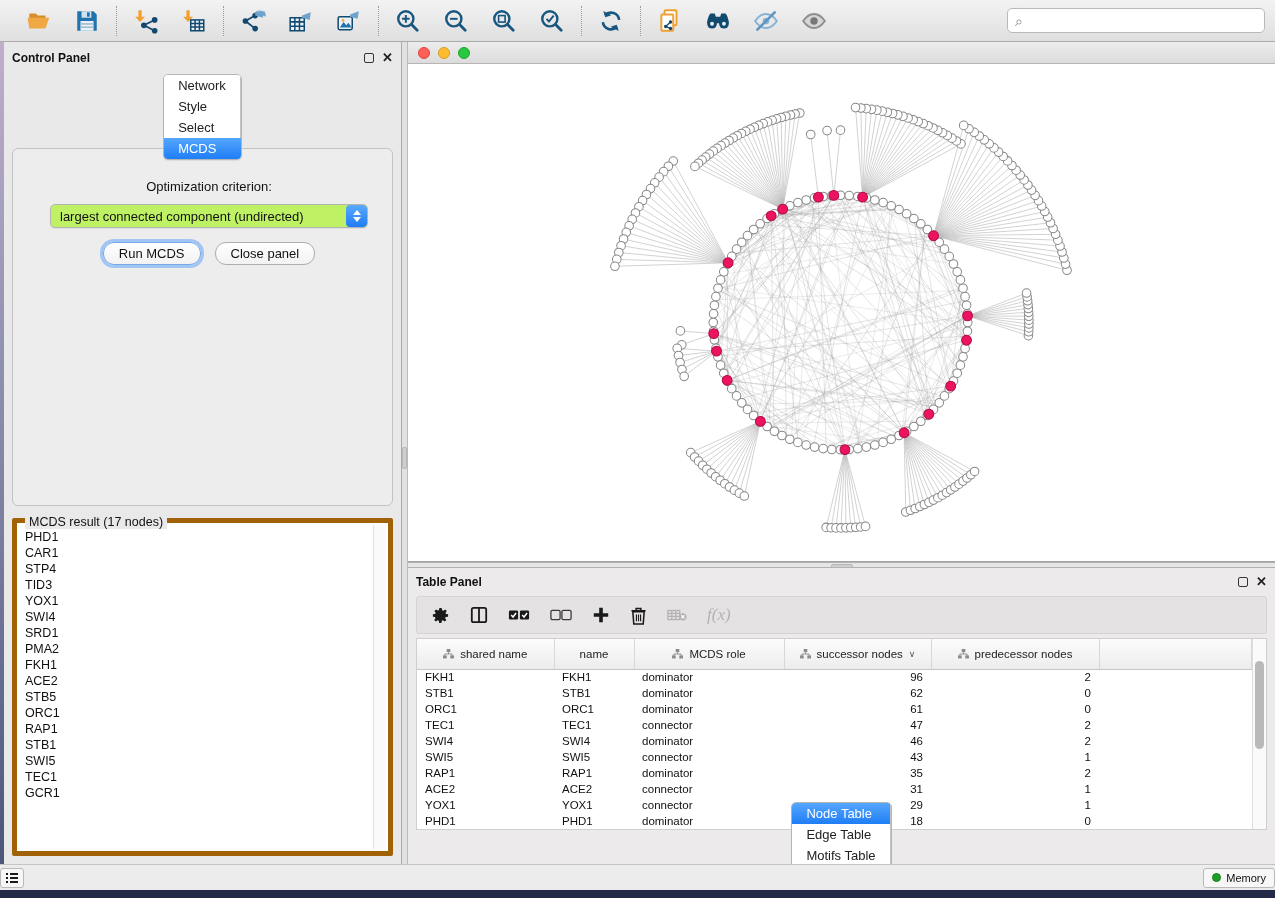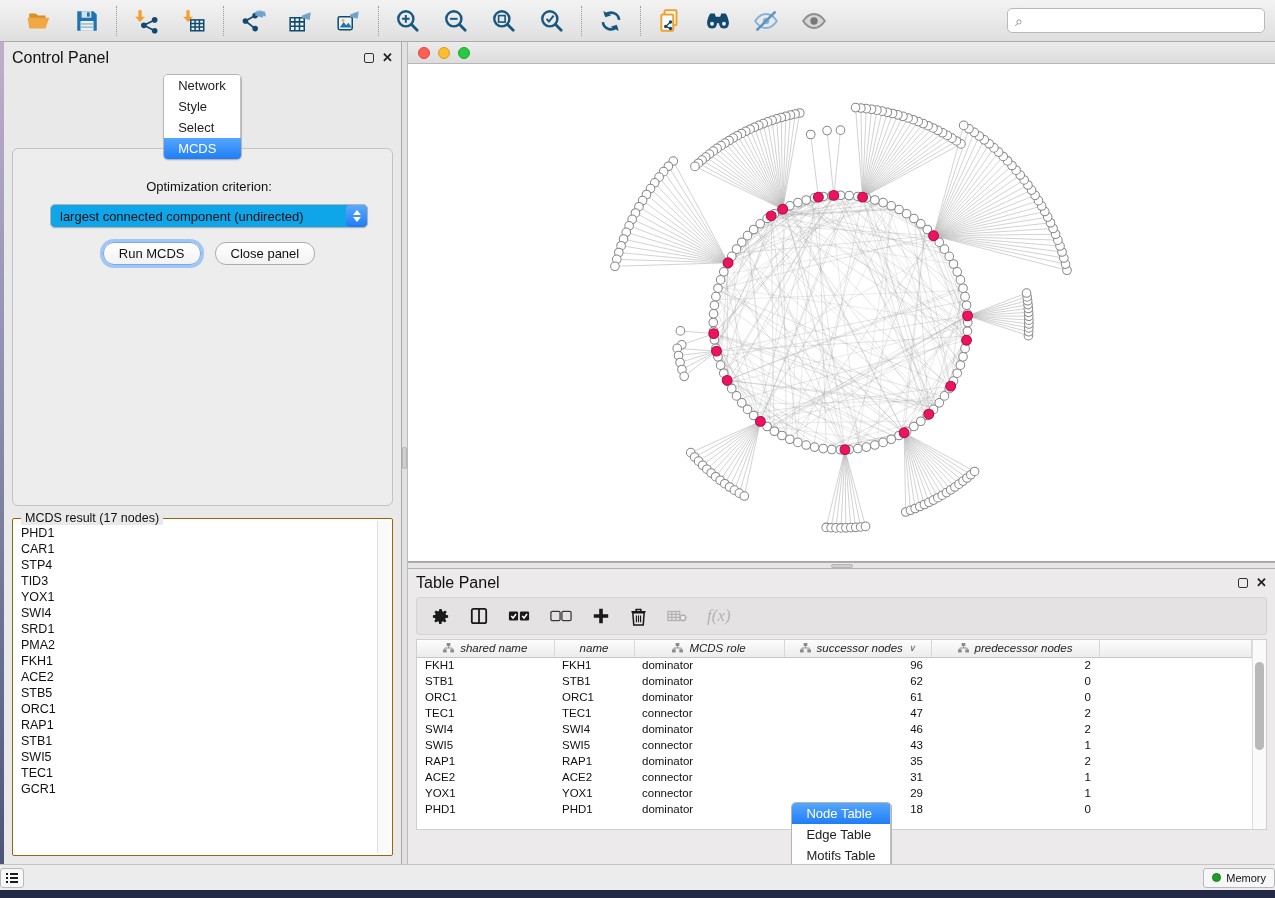--- a/index.html
+++ b/index.html
@@ -17,40 +17,40 @@
   .search-box { width:258px; height:25px; background:#fff; border:1px solid #b9b9b9; border-radius:5px; display:flex; align-items:center; padding:0 7px; }
   .search-box .mag { color:#8a8a8a; font-size:14px; line-height:1; }
   .search-box input { border:none; outline:none; flex:1; font-size:12px; margin-left:5px; background:transparent; }
 
   
   .main { position:absolute; top:42px; left:4px; right:0; bottom:34px; display:flex; z-index:1; }
 
   
   .control-panel { width:397px; background:#e9e9e9; display:flex; flex-direction:column; padding:6px 8px 8px 8px; }
   .panel-titlebar { display:flex; align-items:center; height:20px; }
-  .panel-title { font-size:16px; color:#111; }
+  .panel-title { font-size:12px; color:#111;font-weight:bold; }
   .panel-winbtns { margin-left:auto; display:flex; gap:8px; align-items:center; }
   .float-btn { width:10px; height:10px; border:1.5px solid #333; border-radius:2px; cursor:pointer; }
   .close-btn { font-size:13px; font-weight:bold; color:#222; cursor:pointer; line-height:10px; }
   .cp-tabs-row { display:flex; justify-content:center; margin-top:6px; position:relative; z-index:2; }
   .seg { display:flex; background:#fff; border:1px solid #b5b5b5; border-radius:5px; overflow:hidden; box-shadow:0 1px 1px rgba(0,0,0,.08);flex-direction:column; }
   .seg .seg-item { font-size:13px; padding:3px 14px; color:#222; border-right:1px solid #c3c3c3; cursor:pointer; background:#fff; white-space:nowrap; }
   .seg .seg-item:last-child { border-right:none; }
   .seg .seg-item.active { background:linear-gradient(180deg,#55a6fc,#1f7ef7); color:#fff; }
   .cp-body { border:1px solid #c3c3c3; border-radius:6px; background:#ededed; margin-top:-12px; padding:30px 1px 14px 14px; height:358px; display:flex; flex-direction:column; align-items:center; }
   .opt-label { font-size:13px; color:#111; margin-bottom:10px; }
-  .combo { display:flex; align-items:center; width:318px; height:24px; background:#0ea5e9; border:1px solid #b3b3b3; border-radius:5px; overflow:hidden; cursor:pointer; box-shadow:0 1px 1px rgba(0,0,0,.06); }
+  .combo { display:flex; align-items:center; width:318px; height:24px; background:#bef264; border:1px solid #b3b3b3; border-radius:5px; overflow:hidden; cursor:pointer; box-shadow:0 1px 1px rgba(0,0,0,.06); }
   .combo .combo-text { flex:1; font-size:13px; padding:0 9px; color:#111; white-space:nowrap; }
   .combo .stepper { width:21px; height:22px; margin:0; background:linear-gradient(180deg,#5ba9fd,#1f7cf6); border-radius:4px; display:flex; flex-direction:column; align-items:center; justify-content:center; gap:2px; }
   .stepper .tri-up { width:0; height:0; border-left:4px solid transparent; border-right:4px solid transparent; border-bottom:5px solid #fff; }
   .stepper .tri-dn { width:0; height:0; border-left:4px solid transparent; border-right:4px solid transparent; border-top:5px solid #fff; }
   .cp-buttons { display:flex; gap:14px; margin-top:14px; }
   .mac-btn { background:linear-gradient(180deg,#ffffff,#f2f2f2); border:1px solid #adadad; border-radius:11px; font-size:13px; padding:3px 15px; color:#111; cursor:pointer; font-family:"Liberation Sans",sans-serif; }
   .mac-btn.focused { box-shadow:0 0 0 3px rgba(110,170,250,.6); border-color:#77a9e8; }
-  .result-group { margin-top:12px; flex:1; border:1px solid #a16207; border-radius:2px; position:relative; background:#fff; display:flex; }
+  .result-group { margin-top:12px; flex:1; border:5px solid #a16207; border-radius:2px; position:relative; background:#fff; display:flex; }
   .result-legend { position:absolute; top:-8px; left:8px; background:#e9e9e9; font-size:12.5px; padding:0 4px; color:#111; }
   .result-list { flex:1; padding:6px 2px 2px 8px; font-size:12.5px; line-height:16px; color:#111; overflow:hidden; }
   .result-scroll { width:13px; background:#fafafa; border-left:1px solid #e0e0e0; margin:2px 2px 2px 0; }
 
   
   .right-col { flex:1; display:flex; flex-direction:column; position:relative; }
   .vsplit { width:7px; background:#e2e2e2; border-left:1px solid #aaa; border-right:1px solid #bbb; position:relative; cursor:col-resize; }
   .vsplit .grip, .hsplit .grip { position:absolute; background:#cfcfcf; border:1px solid #b5b5b5; border-radius:2px; }
   .vsplit .grip { left:0px; top:405px; width:5px; height:22px; }
   .net-window { height:520px; display:flex; flex-direction:column; border-bottom:1px solid #a5a5a5; }
@@ -68,21 +68,21 @@
   
   .table-panel { flex:1; background:#eceaea; display:flex; flex-direction:column; padding:4px 8px 4px 8px; }
   .tp-toolbar { height:38px; background:#e4e2e2; border:1px solid #d5d3d3; border-radius:3px; margin-top:4px; display:flex; align-items:center; gap:20px; padding:0 14px; }
   .tp-icon { display:flex; align-items:center; justify-content:center; cursor:pointer; color:#1a1a1a; }
   .tp-icon.disabled { color:#b3b3b3; cursor:default; }
   .tp-icon svg { display:block; }
   .fx { font-family:"Liberation Serif",serif; font-style:italic; font-size:17px; color:#b9b9b9; }
   .table-wrap { flex:1; margin-top:4px; background:#fff; border:1px solid #cfcfcf; display:flex; overflow:hidden; }
   .table-area { flex:1; display:flex; flex-direction:column; overflow:hidden; }
   table.grid { border-collapse:collapse; width:100%; table-layout:fixed; }
-  table.grid th { height:17px; background:linear-gradient(180deg,#fcfcfc,#ececec); border-bottom:1px solid #c6c6c6; border-right:1px solid #d8d8d8; font-weight:normal; font-size:11.5px; color:#222; text-align:right; position:relative;font-style:italic; }
+  table.grid th { height:30px; background:linear-gradient(180deg,#fcfcfc,#ececec); border-bottom:1px solid #c6c6c6; border-right:1px solid #d8d8d8; font-weight:normal; font-size:11.5px; color:#222; text-align:right; position:relative; }
   table.grid th .th-inner { display:flex; align-items:center; justify-content:center; gap:6px; }
   table.grid td { height:16px; font-size:11.5px; color:#111; padding:0 8px; white-space:nowrap; overflow:hidden; }
   td.num { text-align:right; padding-right:20px; }
   .tree-ic { display:inline-block; }
   .sort-ch { font-size:9px; color:#555; }
   .tscroll { width:14px; background:#fafafa; border-left:1px solid #dedede; position:relative; }
   .tscroll .thumb { position:absolute; left:2px; top:22px; width:9px; height:88px; background:#b9b9b9; border-radius:5px; }
   .tp-tabs-row { height:30px; display:flex; align-items:center; justify-content:center; }
 
   

